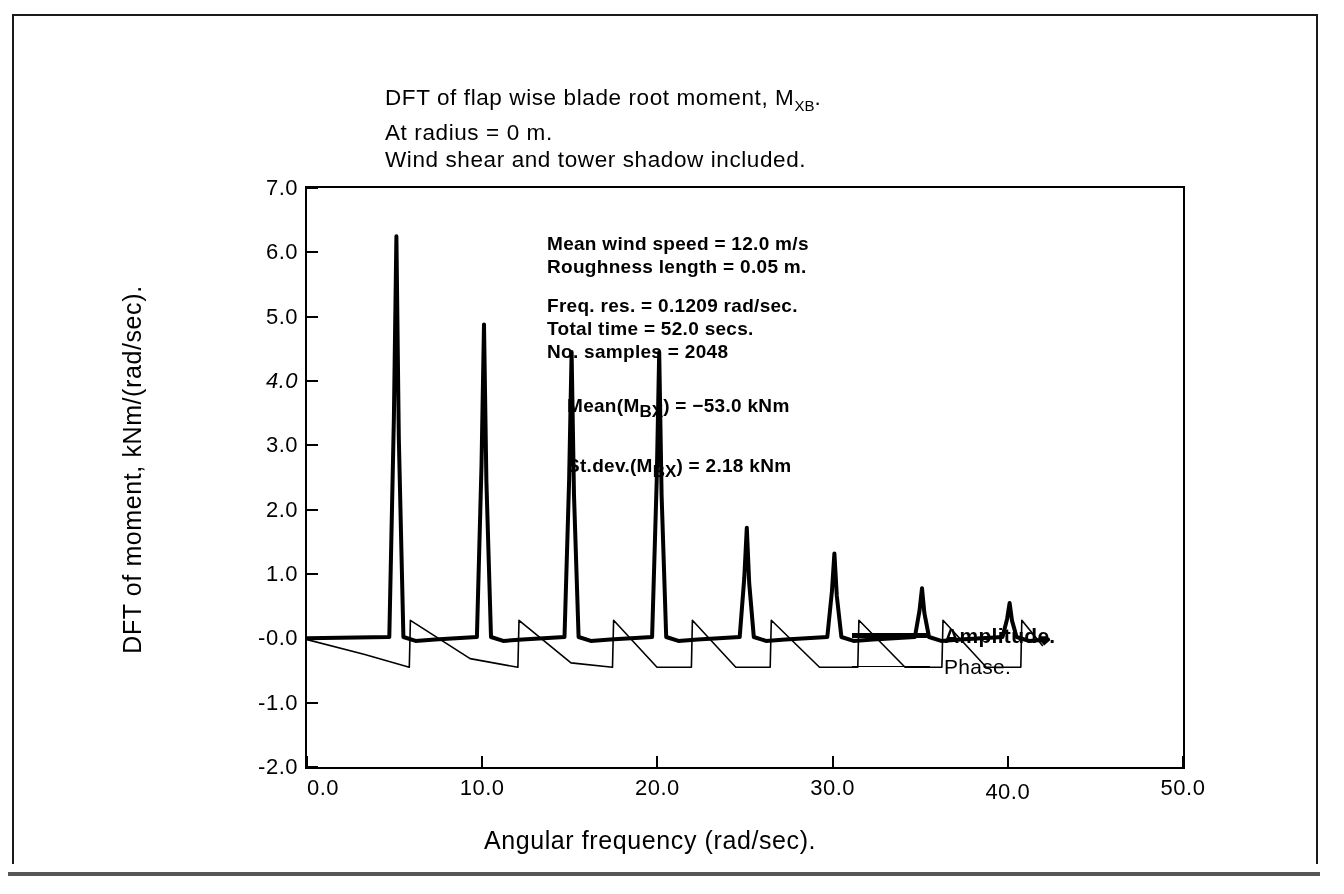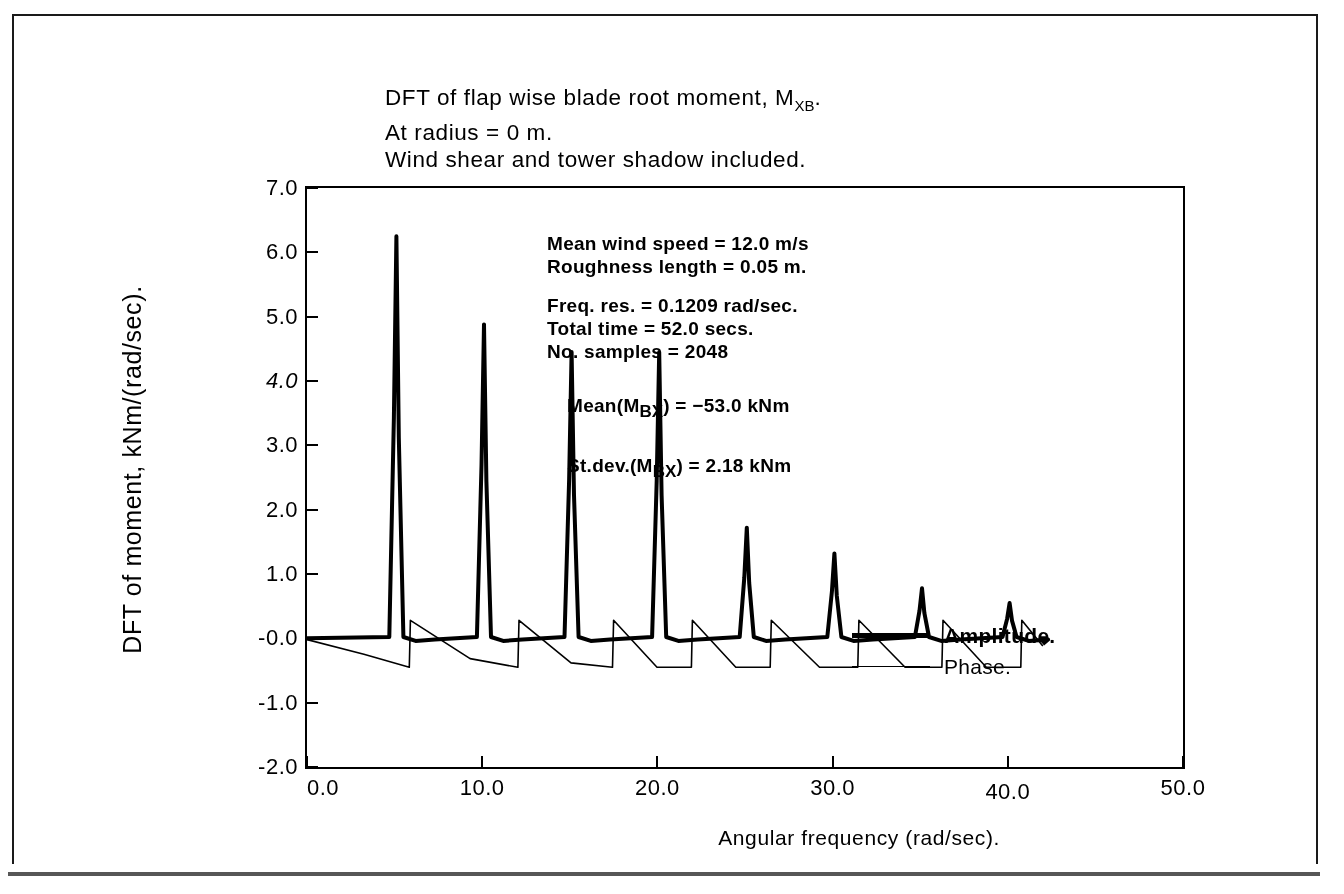--- a/index.html
+++ b/index.html
@@ -72,22 +72,22 @@
     font-size: 25px;
     letter-spacing: 0.6px;
     white-space: nowrap;
   }
   
   .xlabel {
     position: absolute;
     left: 300px;
     top: 826px;
     width: 700px;
-    text-align: right;
-    font-size: 21px;
+    text-align: center;
+    font-size: 25px;
     letter-spacing: 0.6px;
     white-space: nowrap;
   }
 
   
   #plot-frame {
     position: absolute;
     left: 305px;
     top: 186px;
     width: 880px;

